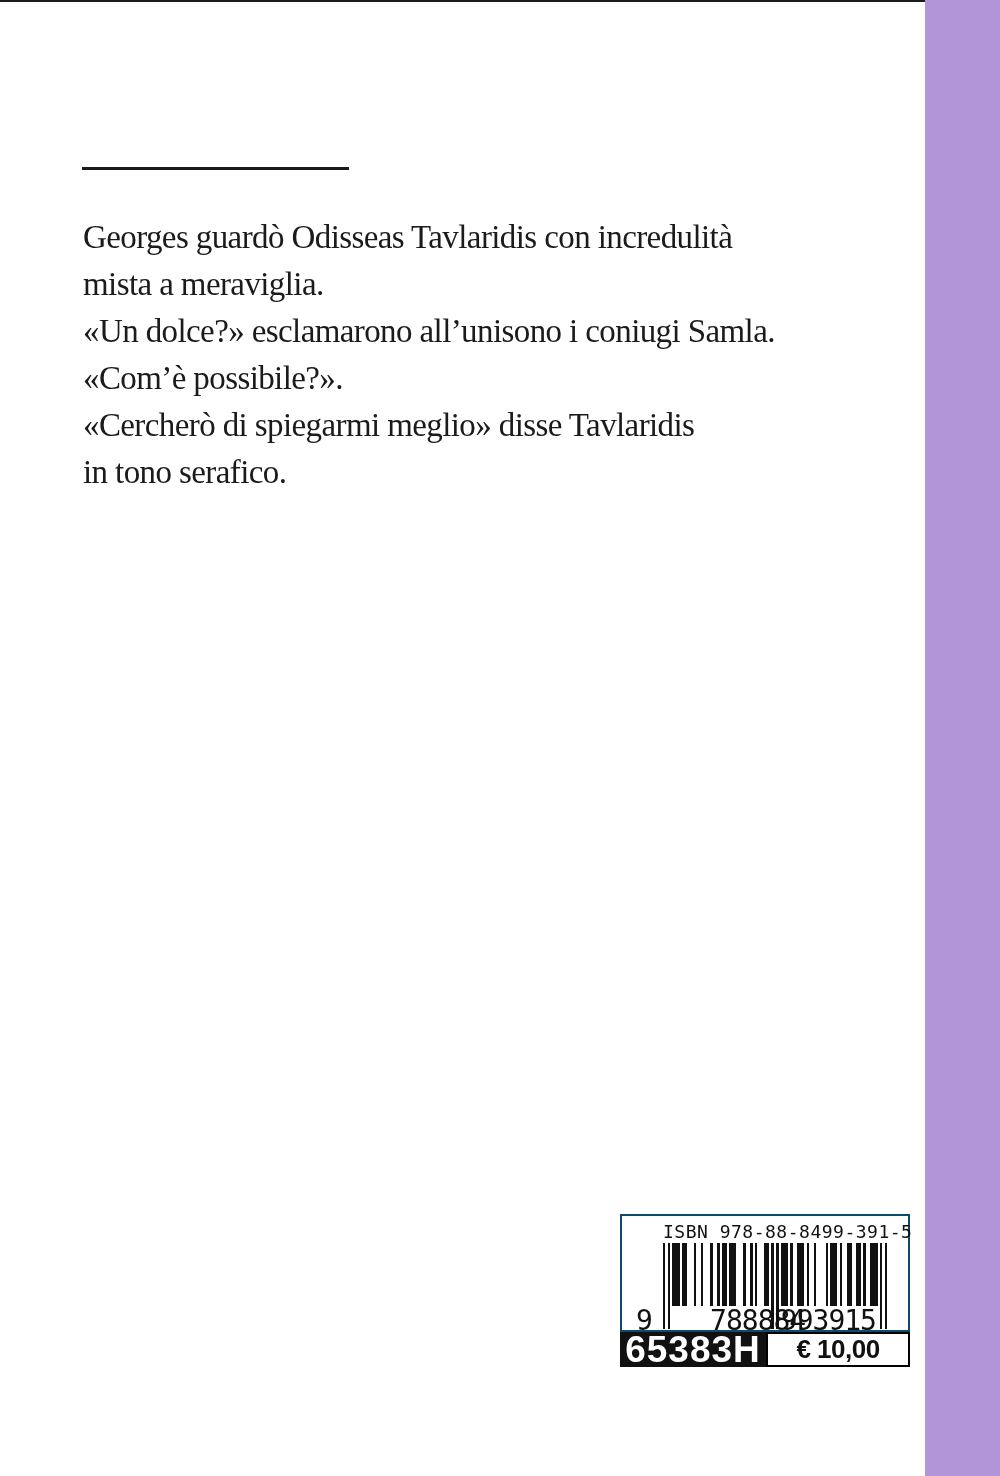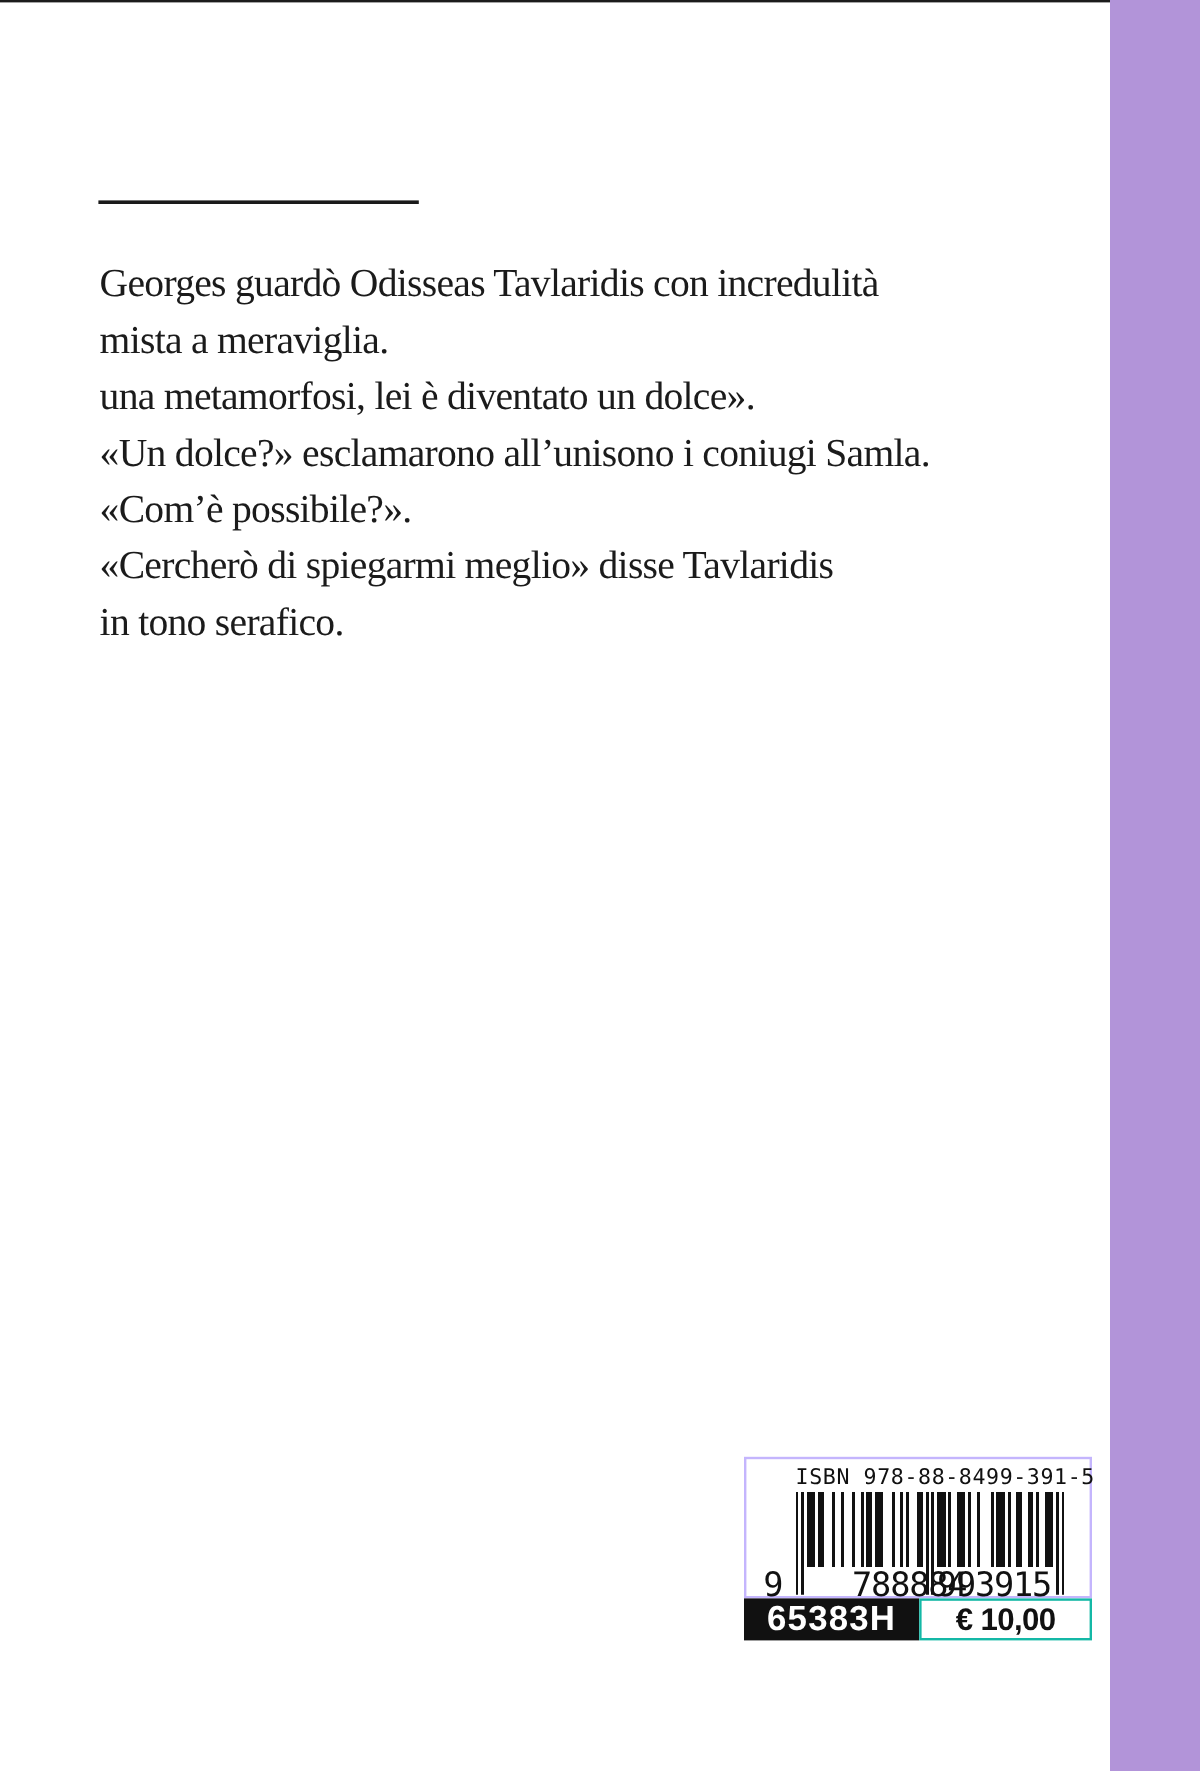--- a/index.html
+++ b/index.html
@@ -22,21 +22,21 @@
   .excerpt {
     position:absolute; left:83px; top:214px; width:720px;
     font-size:33px; line-height:47px; letter-spacing:-0.6px;
     color:#1b1b1b;
   }
   .excerpt-line { white-space:nowrap; }
 
   .label { position:absolute; left:620px; top:1214px; width:290px; }
   .label-main {
     box-sizing:border-box; width:290px; height:118px;
-    border:2px solid #c4b5fd; background:#fff;
+    border:2px solid #0c4a6e; background:#fff;
     padding:5px 21px 0 41px;
   }
   .isbn {
     width:224px; font-family:"DejaVu Sans Mono", monospace;
     font-size:18px; line-height:22px; letter-spacing:0.5px;
     text-align:center; white-space:nowrap; color:#111;
   }
   .bars { position:relative; width:224px; height:86px; }
   .bars svg { display:block; width:224px; height:86px; }
   .bars svg rect { fill:#111; }
@@ -47,41 +47,40 @@
   }
   .hr-lead { left:-27px; }
   .hr-g1 { left:3.2%;  width:44.2%; text-align:center;padding-left:38px; }
   .hr-g2 { left:52.6%; width:44.2%; text-align:left; }
 
   .label-row { display:flex; width:290px; height:35px; }
   .code-box {
     box-sizing:border-box; width:146px; height:35px;
     background:#111; color:#fff;
     font-family:"Liberation Sans", sans-serif; font-weight:bold;
-    font-size:29px; line-height:35px; letter-spacing:1px; text-align:center;
+    font-size:37px; line-height:35px; letter-spacing:1px; text-align:center;
   }
   .price-box {
     box-sizing:border-box; flex:1; height:35px;
-    background:#fff; border:2px solid #14b8a6; color:#111;
+    background:#fff; border:2px solid #000000; color:#111;
     font-family:"Liberation Sans", sans-serif; font-weight:bold;
     font-size:26px; line-height:31px; letter-spacing:-0.5px; text-align:center;
   }
 </style>
 </head>
 <body>
 
 <div class="page" style="background: rgb(255, 255, 255);">
   <div class="top-edge"></div>
   <div class="stripe" style="background: rgb(178, 148, 217);"></div>
   <div class="rule"></div>
 
   <div class="excerpt" style="color: rgb(27, 27, 27);">
       <div class="excerpt-line">Georges guardò Odisseas Tavlaridis con incredulità</div>
       <div class="excerpt-line">mista a meraviglia.</div>
-      <div class="excerpt-line">una metamorfosi, lei è diventato un dolce».</div>
       <div class="excerpt-line">«Un dolce?» esclamarono all’unisono i coniugi Samla.</div>
       <div class="excerpt-line">«Com’è possibile?».</div>
       <div class="excerpt-line">«Cercherò di spiegarmi meglio» disse Tavlaridis</div>
       <div class="excerpt-line">in tono serafico.</div>
     </div>
 
   <div class="label">
     <div class="label-main">
       <div class="isbn">ISBN 978-88-8499-391-5</div>
       <div class="bars">

